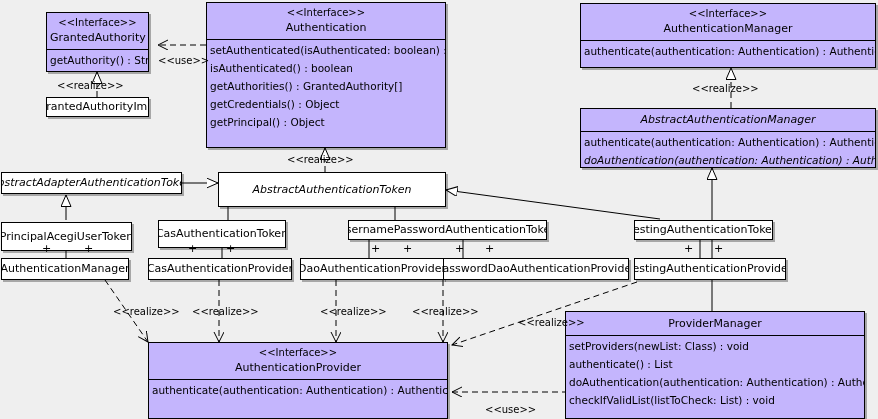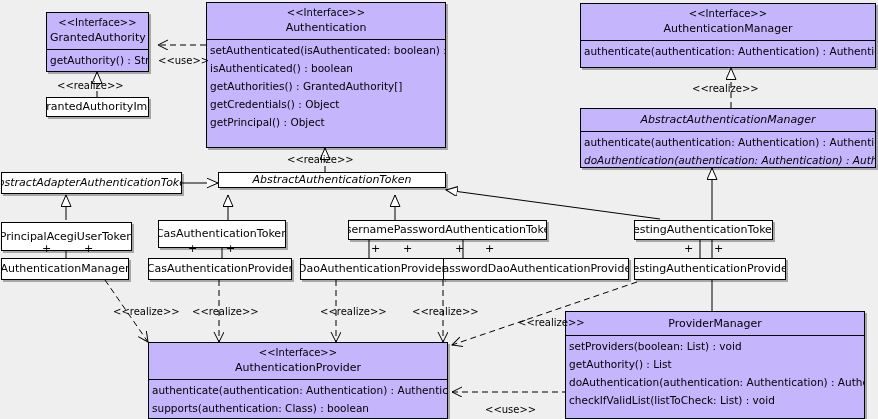--- a/index.html
+++ b/index.html
@@ -265,21 +265,21 @@
     <div class="members">
       <div class="member">authenticate(authentication: Authentication) : Authentication</div>
       <div class="member abstract">doAuthentication(authentication: Authentication) : Authentication</div>
     </div>
   </div>
 
   <div class="simple-box abstract" style="left:1px; top:172px; width:181px; height:22px;">
     <span>AbstractAdapterAuthenticationToken</span>
   </div>
 
-  <div class="simple-box abstract" style="left:218px; top:172px; width:228px; height:16px;">
+  <div class="simple-box abstract" style="left:218px; top:172px; width:228px; height:35px;">
     <span>AbstractAuthenticationToken</span>
   </div>
 
   <div class="simple-box" style="left:1px; top:222px; width:131px; height:29px;">
     <span>PrincipalAcegiUserToken</span>
   </div>
   <div class="simple-box" style="left:158px; top:220px; width:128px; height:28px;">
     <span>CasAuthenticationToken</span>
   </div>
   <div class="simple-box" style="left:348px; top:220px; width:199px; height:20px;">
@@ -317,32 +317,31 @@
   </div>
 
   <div class="uml-box" style="left:148px; top:342px; width:300px; height:77px;">
     <div class="hdr">
       <span class="stereo">&lt;&lt;Interface&gt;&gt;</span>
       <span class="cname">AuthenticationProvider</span>
     </div>
     <div class="divider"></div>
     <div class="members">
       <div class="member">authenticate(authentication: Authentication) : Authentication</div>
-      <div class="member">supports(authentication: Class) : boolean</div>
     </div>
   </div>
 
   <div class="uml-box" style="left:565px; top:311px; width:300px; height:108px;">
     <div class="hdr" style="padding-top:4px;">
       <span class="cname">ProviderManager</span>
     </div>
     <div class="divider"></div>
     <div class="members">
-      <div class="member">setProviders(boolean: List) : void</div>
-      <div class="member">getAuthority() : List</div>
+      <div class="member">setProviders(newList: Class) : void</div>
+      <div class="member">authenticate() : List</div>
       <div class="member">doAuthentication(authentication: Authentication) : Authentication</div>
       <div class="member">checkIfValidList(listToCheck: List) : void</div>
     </div>
   </div>
 
   <div class="edge-label" style="left:158px; top:55px;">&lt;&lt;use&gt;&gt;</div>
   <div class="edge-label" style="left:57px; top:80px;">&lt;&lt;realize&gt;&gt;</div>
   <div class="edge-label" style="left:287px; top:154px;">&lt;&lt;realize&gt;&gt;</div>
   <div class="edge-label" style="left:692px; top:83px;">&lt;&lt;realize&gt;&gt;</div>
 

